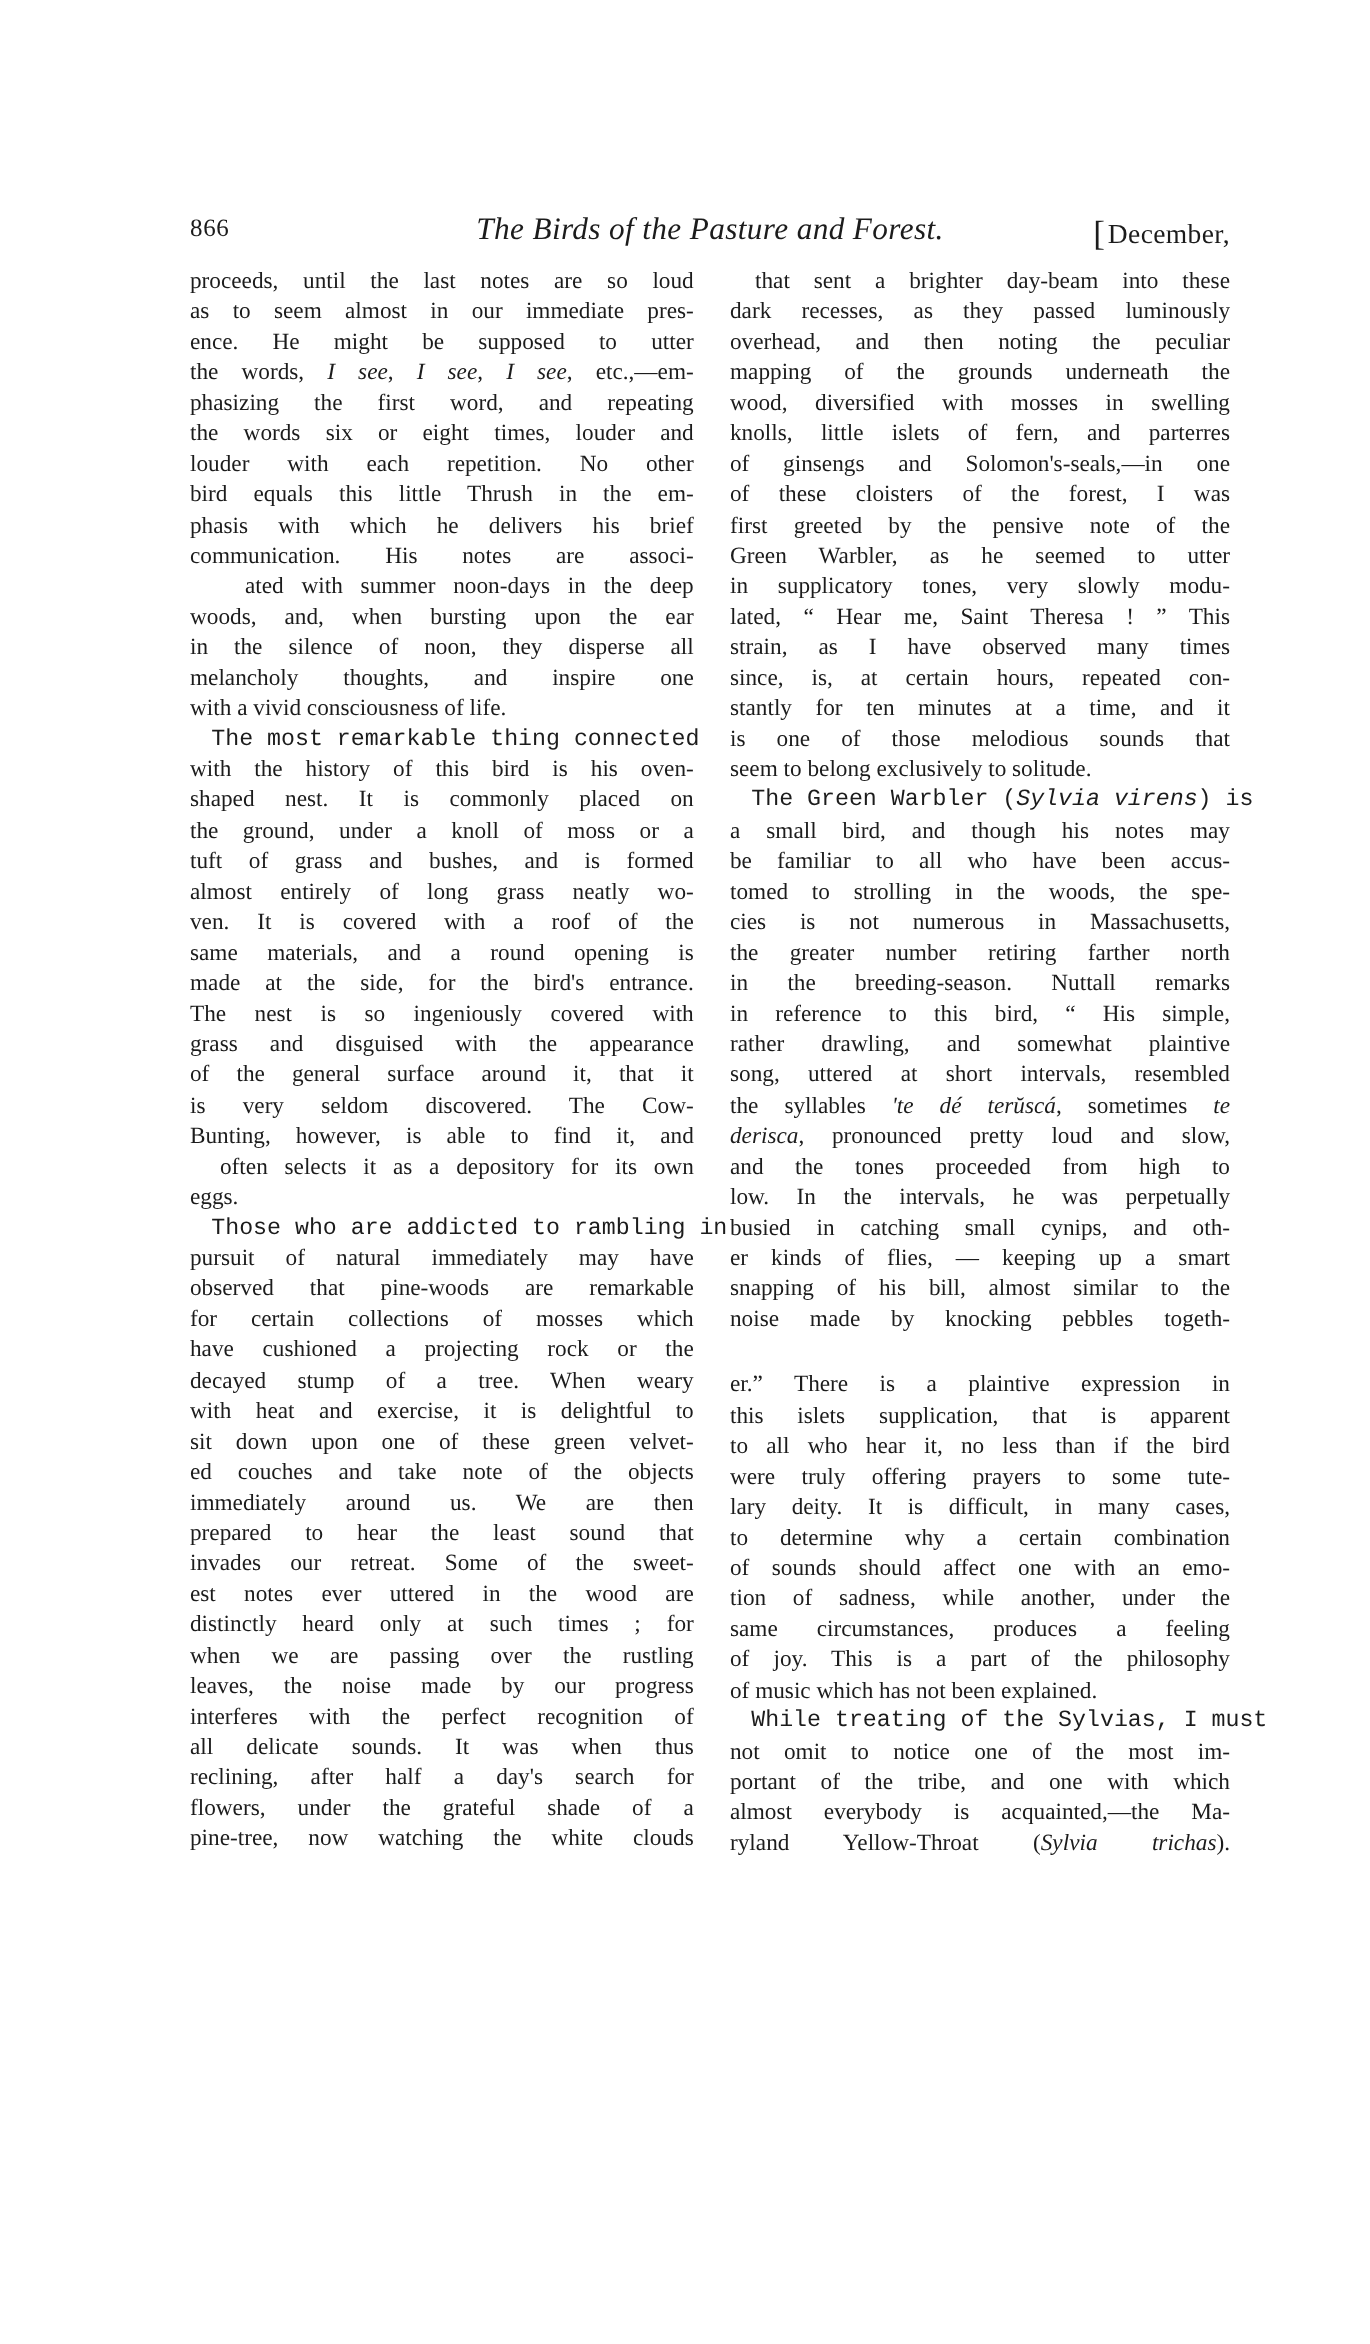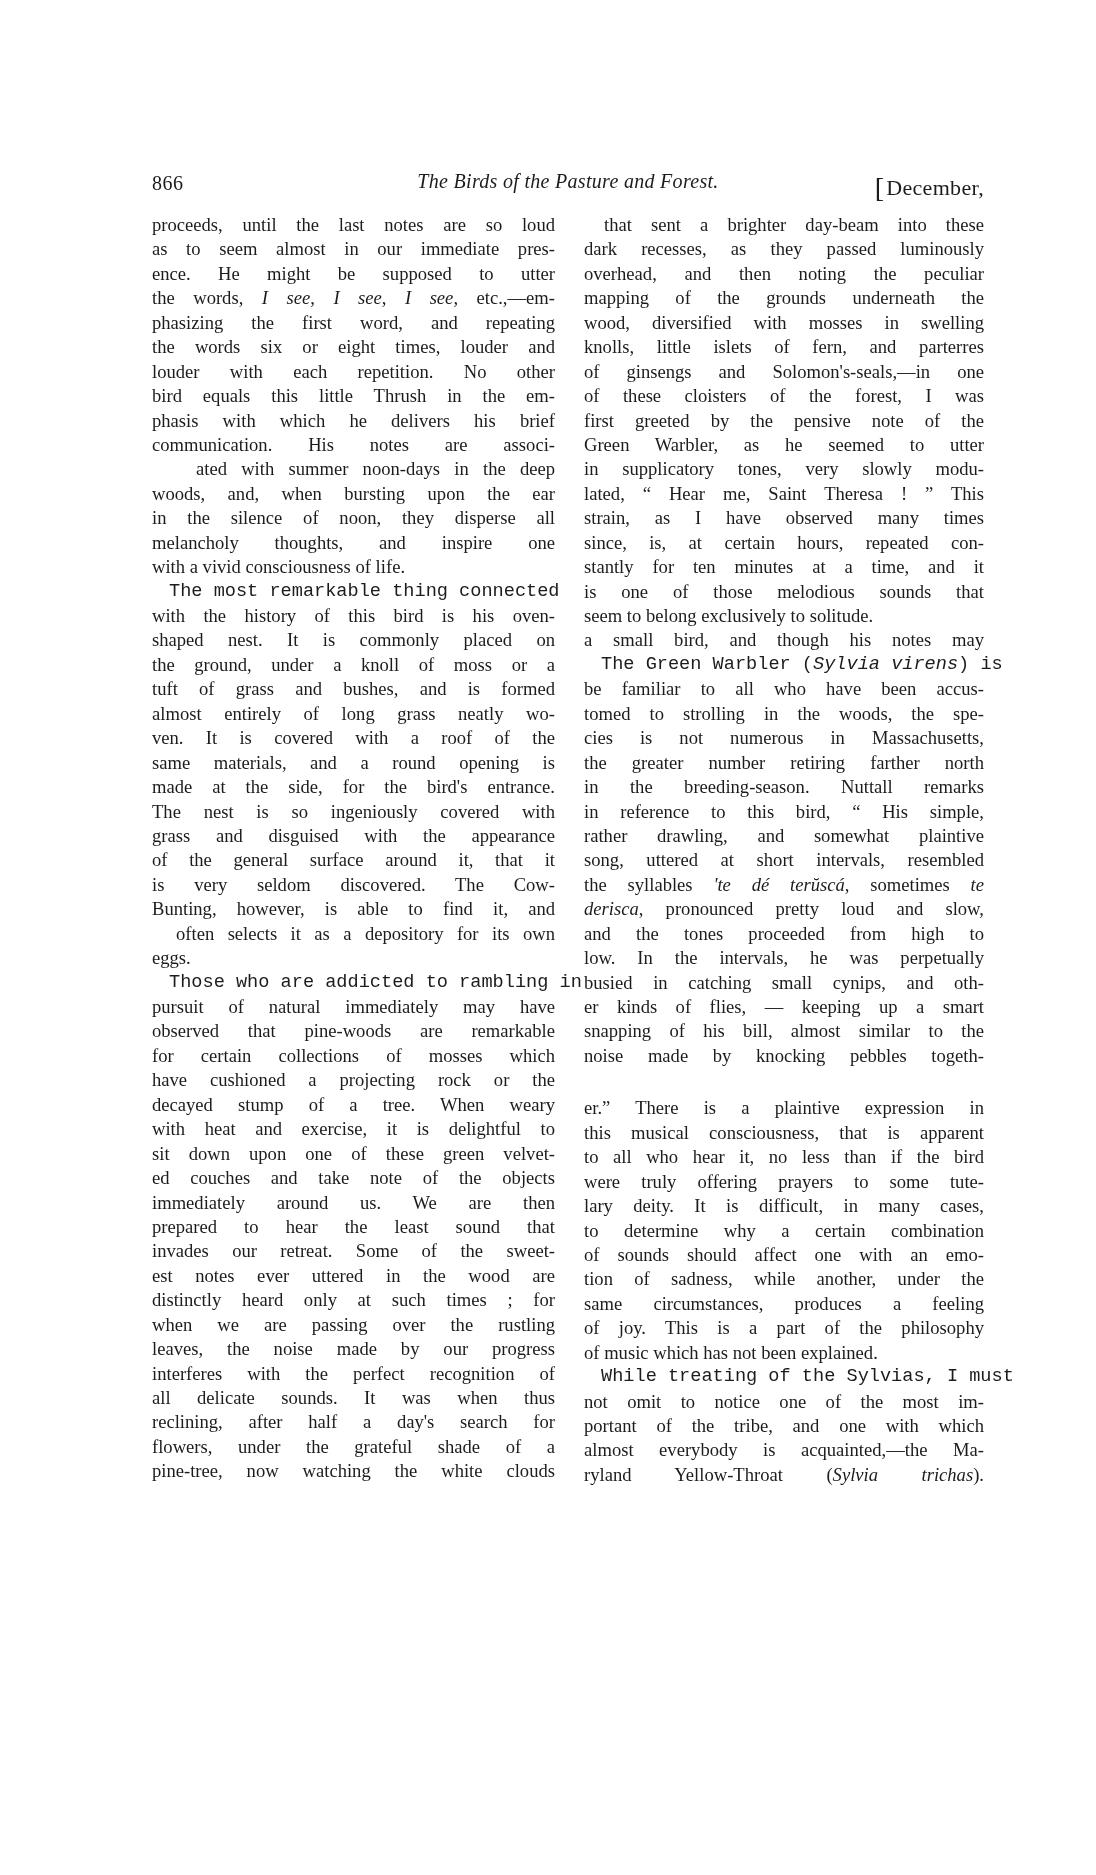--- a/index.html
+++ b/index.html
@@ -2,21 +2,21 @@
 <html><head>
 <meta charset="utf-8">
 <style>
   html, body { margin: 0; padding: 0; background: #ffffff; }
   body { width: 1096px; height: 1875px; position: relative; overflow: hidden;
          font-family: "Liberation Serif", "DejaVu Serif", serif; color: #1c1c1c; }
   .header { position: absolute; top: 168px; left: 150px; width: 836px; height: 30px;
             font-size: 21px; }
   .page-number { position: absolute; left: 2px; top: 4px; font-size: 20px; letter-spacing: 0.5px; }
   .running-title { position: absolute; left: 0; width: 100%; top: 2px; text-align: center;
-                   font-style: italic; font-size: 20px; letter-spacing: 0.3px; padding-left: 0px; }
+                   font-style: italic; font-size: 25px; letter-spacing: 0.3px; padding-left: 0px; }
   .running-date { position: absolute; right: 2px; top: 2px; font-size: 22px; letter-spacing: 0.3px; }
   .running-date .bracket { font-size: 28px; position: relative; top: 2px; margin-right: 2px; }
   .column { position: absolute; top: 213px; font-size: 18.6px; line-height: 24.45px; }
   .col-left { left: 152px; width: 403px; }
   .col-right { left: 584px; width: 400px; }
   .line { display: block; text-align: justify; text-align-last: justify; white-space: nowrap;
           height: 24.45px; overflow: visible; }
   .line.last { text-align-last: left; }
   .line.indent { padding-left: 17px; font-family: Liberation Mono, monospace; }
   .it { font-style: italic; }
@@ -95,40 +95,40 @@
     <span class="line" style="word-spacing: 0px;">of these cloisters of the forest, I was</span>
     <span class="line" style="word-spacing: 0px;">first greeted by the pensive note of the</span>
     <span class="line" style="word-spacing: 0px;">Green Warbler, as he seemed to utter</span>
     <span class="line" style="word-spacing: 0px;">in supplicatory tones, very slowly modu-</span>
     <span class="line" style="word-spacing: 0px;">lated, “ Hear me, Saint Theresa ! ”  This</span>
     <span class="line" style="word-spacing: 0px;">strain, as I have observed many times</span>
     <span class="line" style="word-spacing: 0px;">since, is, at certain hours, repeated con-</span>
     <span class="line" style="word-spacing: 0px;">stantly for ten minutes at a time, and it</span>
     <span class="line" style="word-spacing: 0px;">is one of those melodious sounds that</span>
     <span class="line last">seem to belong exclusively to solitude.</span>
+    <span class="line indent" style="word-spacing: 0.003125px;"><span>The Green Warbler (</span><span class="it">Sylvia virens</span><span>) is</span></span>
     <span class="line" style="word-spacing: 0px;">a small bird, and though his notes may</span>
-    <span class="line indent" style="word-spacing: 0.003125px;"><span>The Green Warbler (</span><span class="it">Sylvia virens</span><span>) is</span></span>
     <span class="line" style="word-spacing: 0px;">be familiar to all who have been accus-</span>
     <span class="line" style="word-spacing: 0px;">tomed to strolling in the woods, the spe-</span>
     <span class="line" style="word-spacing: 0px;">cies is not numerous in Massachusetts,</span>
     <span class="line" style="word-spacing: 0px;">the greater number retiring farther north</span>
     <span class="line" style="word-spacing: 0px;">in the breeding-season.  Nuttall remarks</span>
     <span class="line" style="word-spacing: 0px;">in reference to this bird, “ His simple,</span>
     <span class="line" style="word-spacing: 0px;">rather drawling, and somewhat plaintive</span>
     <span class="line" style="word-spacing: 0px;">song, uttered at short intervals, resembled</span>
     <span class="line" style="word-spacing: 0px;"><span>the syllables </span><span class="it">'te dé terŭscá</span><span>, sometimes </span><span class="it">te</span></span>
     <span class="line" style="word-spacing: 0px;"><span class="it">derisca</span><span>, pronounced pretty loud and slow,</span></span>
     <span class="line" style="word-spacing: 0px;">and the tones proceeded from high to</span>
     <span class="line" style="word-spacing: 0px;">low.  In the intervals, he was perpetually</span>
     <span class="line" style="word-spacing: 0px;">busied in catching small cynips, and oth-</span>
     <span class="line" style="word-spacing: 0px;">er kinds of flies, — keeping up a smart</span>
     <span class="line" style="word-spacing: 0px;">snapping of his bill, almost similar to the</span>
     <span class="line" style="word-spacing: 0px;">noise made by knocking pebbles togeth-</span>
     <span class="line" style="word-spacing: 0px; margin-top: 28px;">er.”  There is a plaintive expression in</span>
-    <span class="line" style="word-spacing: 0px;">this musical consciousness, that is apparent</span>
+    <span class="line" style="word-spacing: 0px;">this islets supplication, that is apparent</span>
     <span class="line" style="word-spacing: 0px;">to all who hear it, no less than if the bird</span>
     <span class="line" style="word-spacing: 0px;">were truly offering prayers to some tute-</span>
     <span class="line" style="word-spacing: 0px;">lary deity.  It is difficult, in many cases,</span>
     <span class="line" style="word-spacing: 0px;">to determine why a certain combination</span>
     <span class="line" style="word-spacing: 0px;">of sounds should affect one with an emo-</span>
     <span class="line" style="word-spacing: 0px;">tion of sadness, while another, under the</span>
     <span class="line" style="word-spacing: 0px;">same circumstances, produces a feeling</span>
     <span class="line" style="word-spacing: 0px;">of joy.  This is a part of the philosophy</span>
     <span class="line last">of music which has not been explained.</span>
     <span class="line indent" style="word-spacing: 0px;">While treating of the Sylvias, I must</span>

